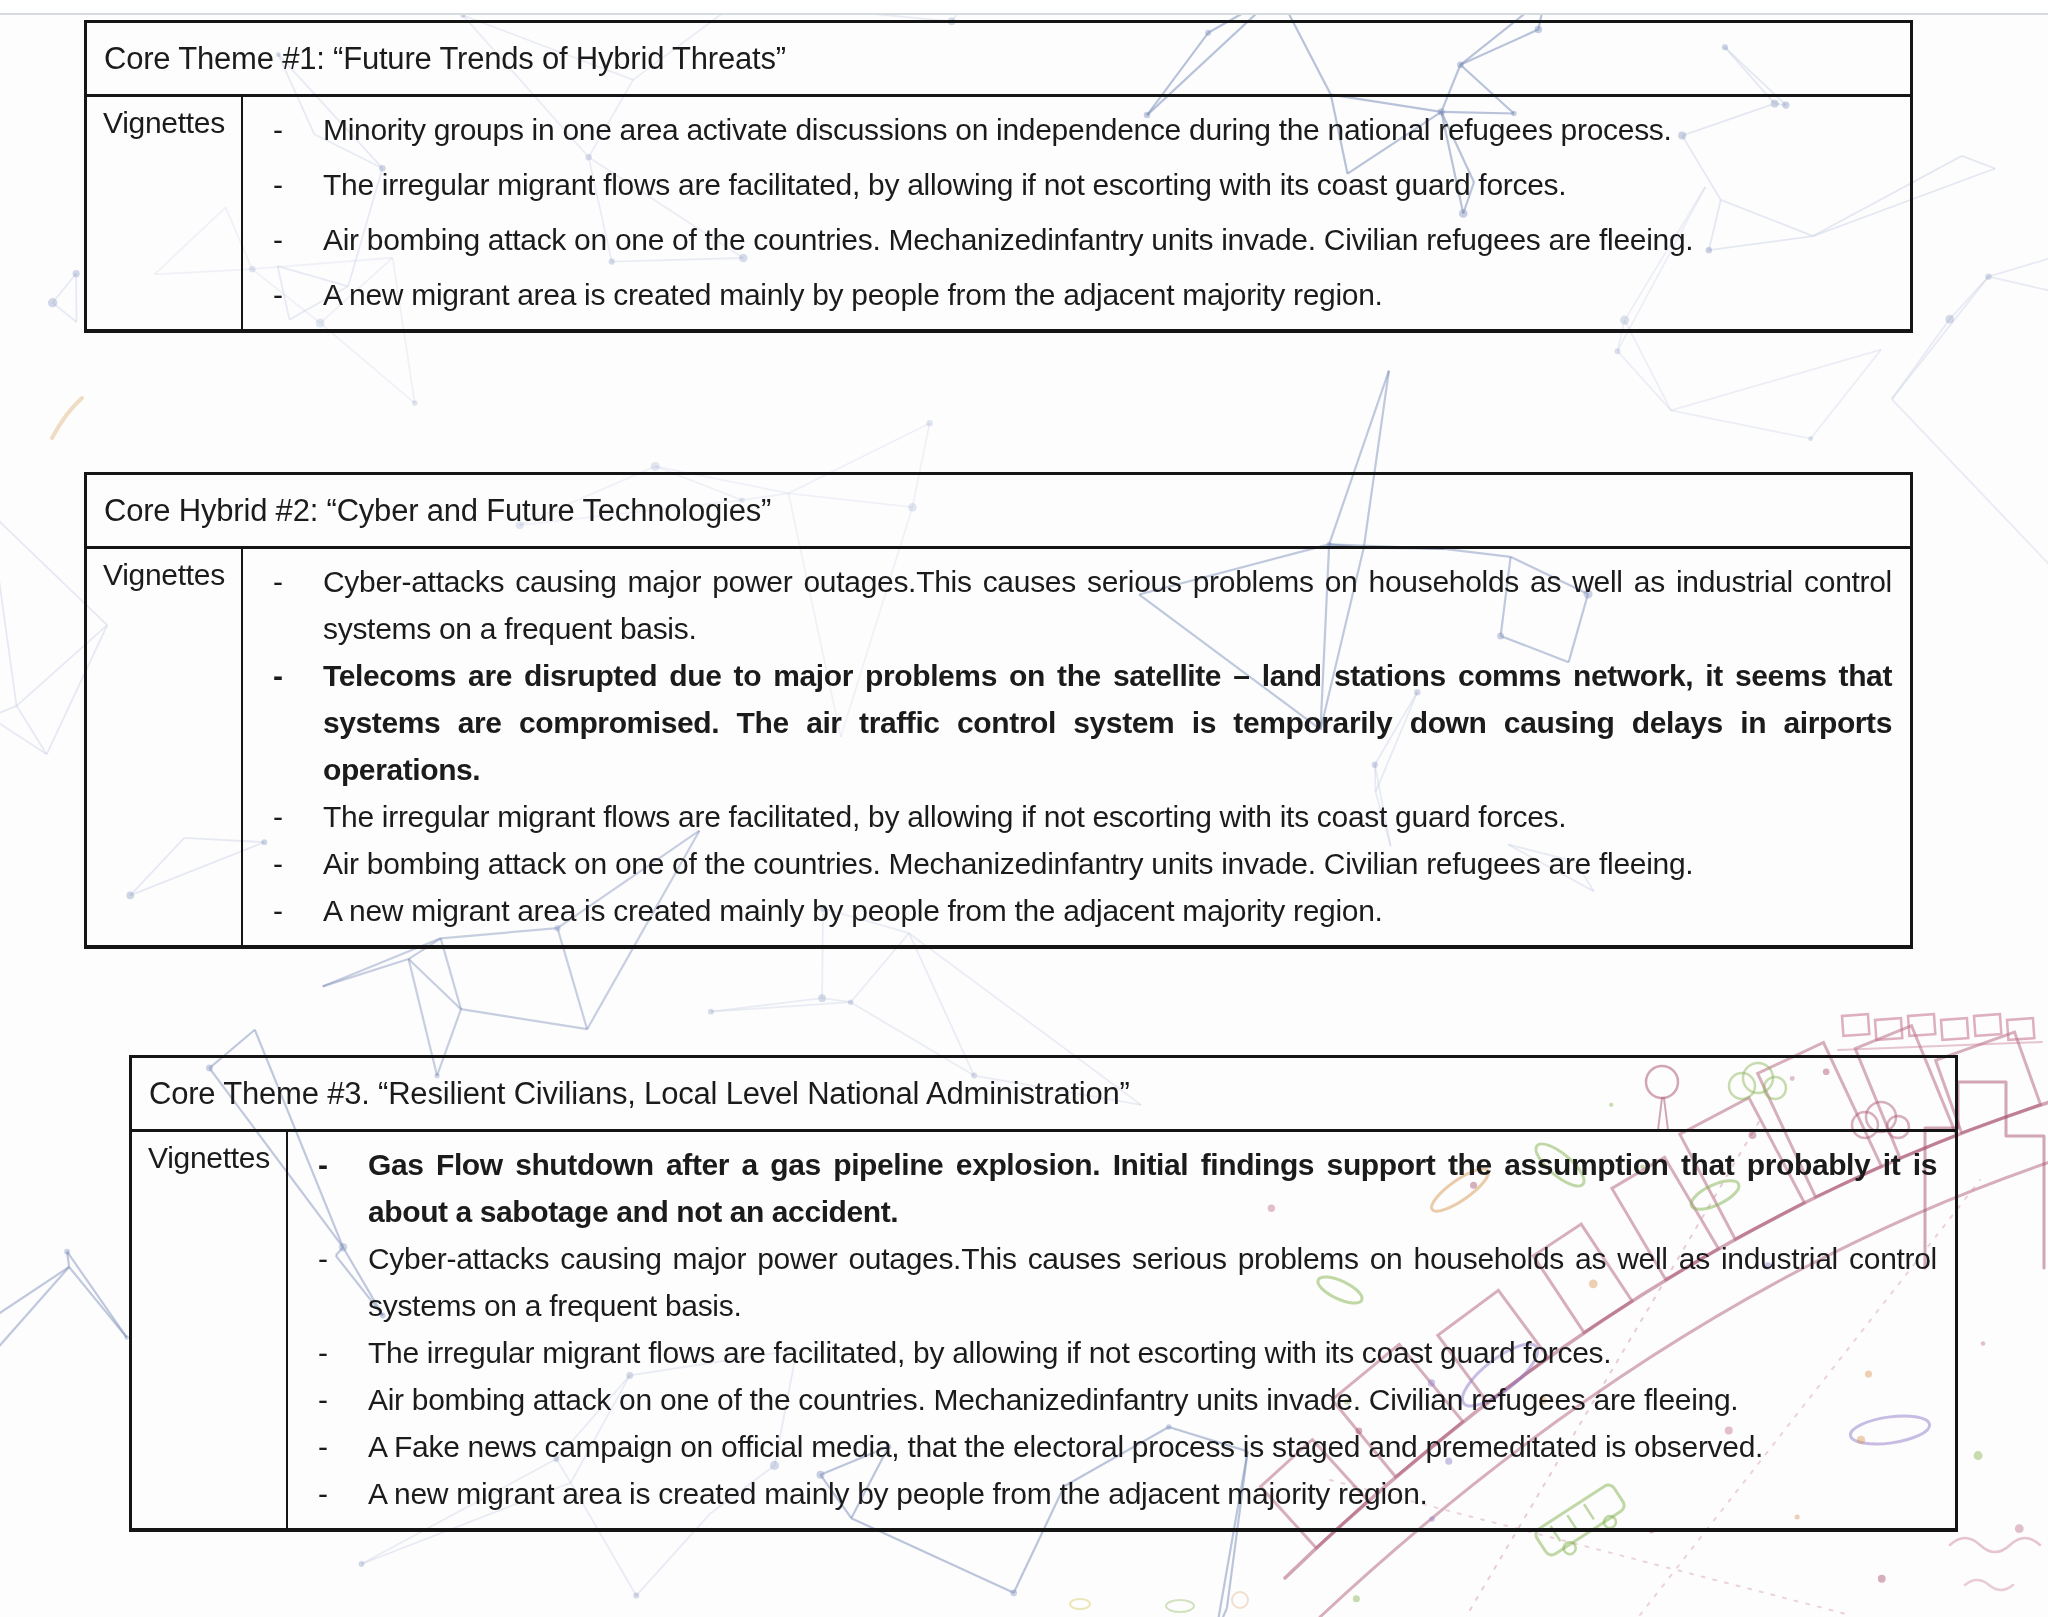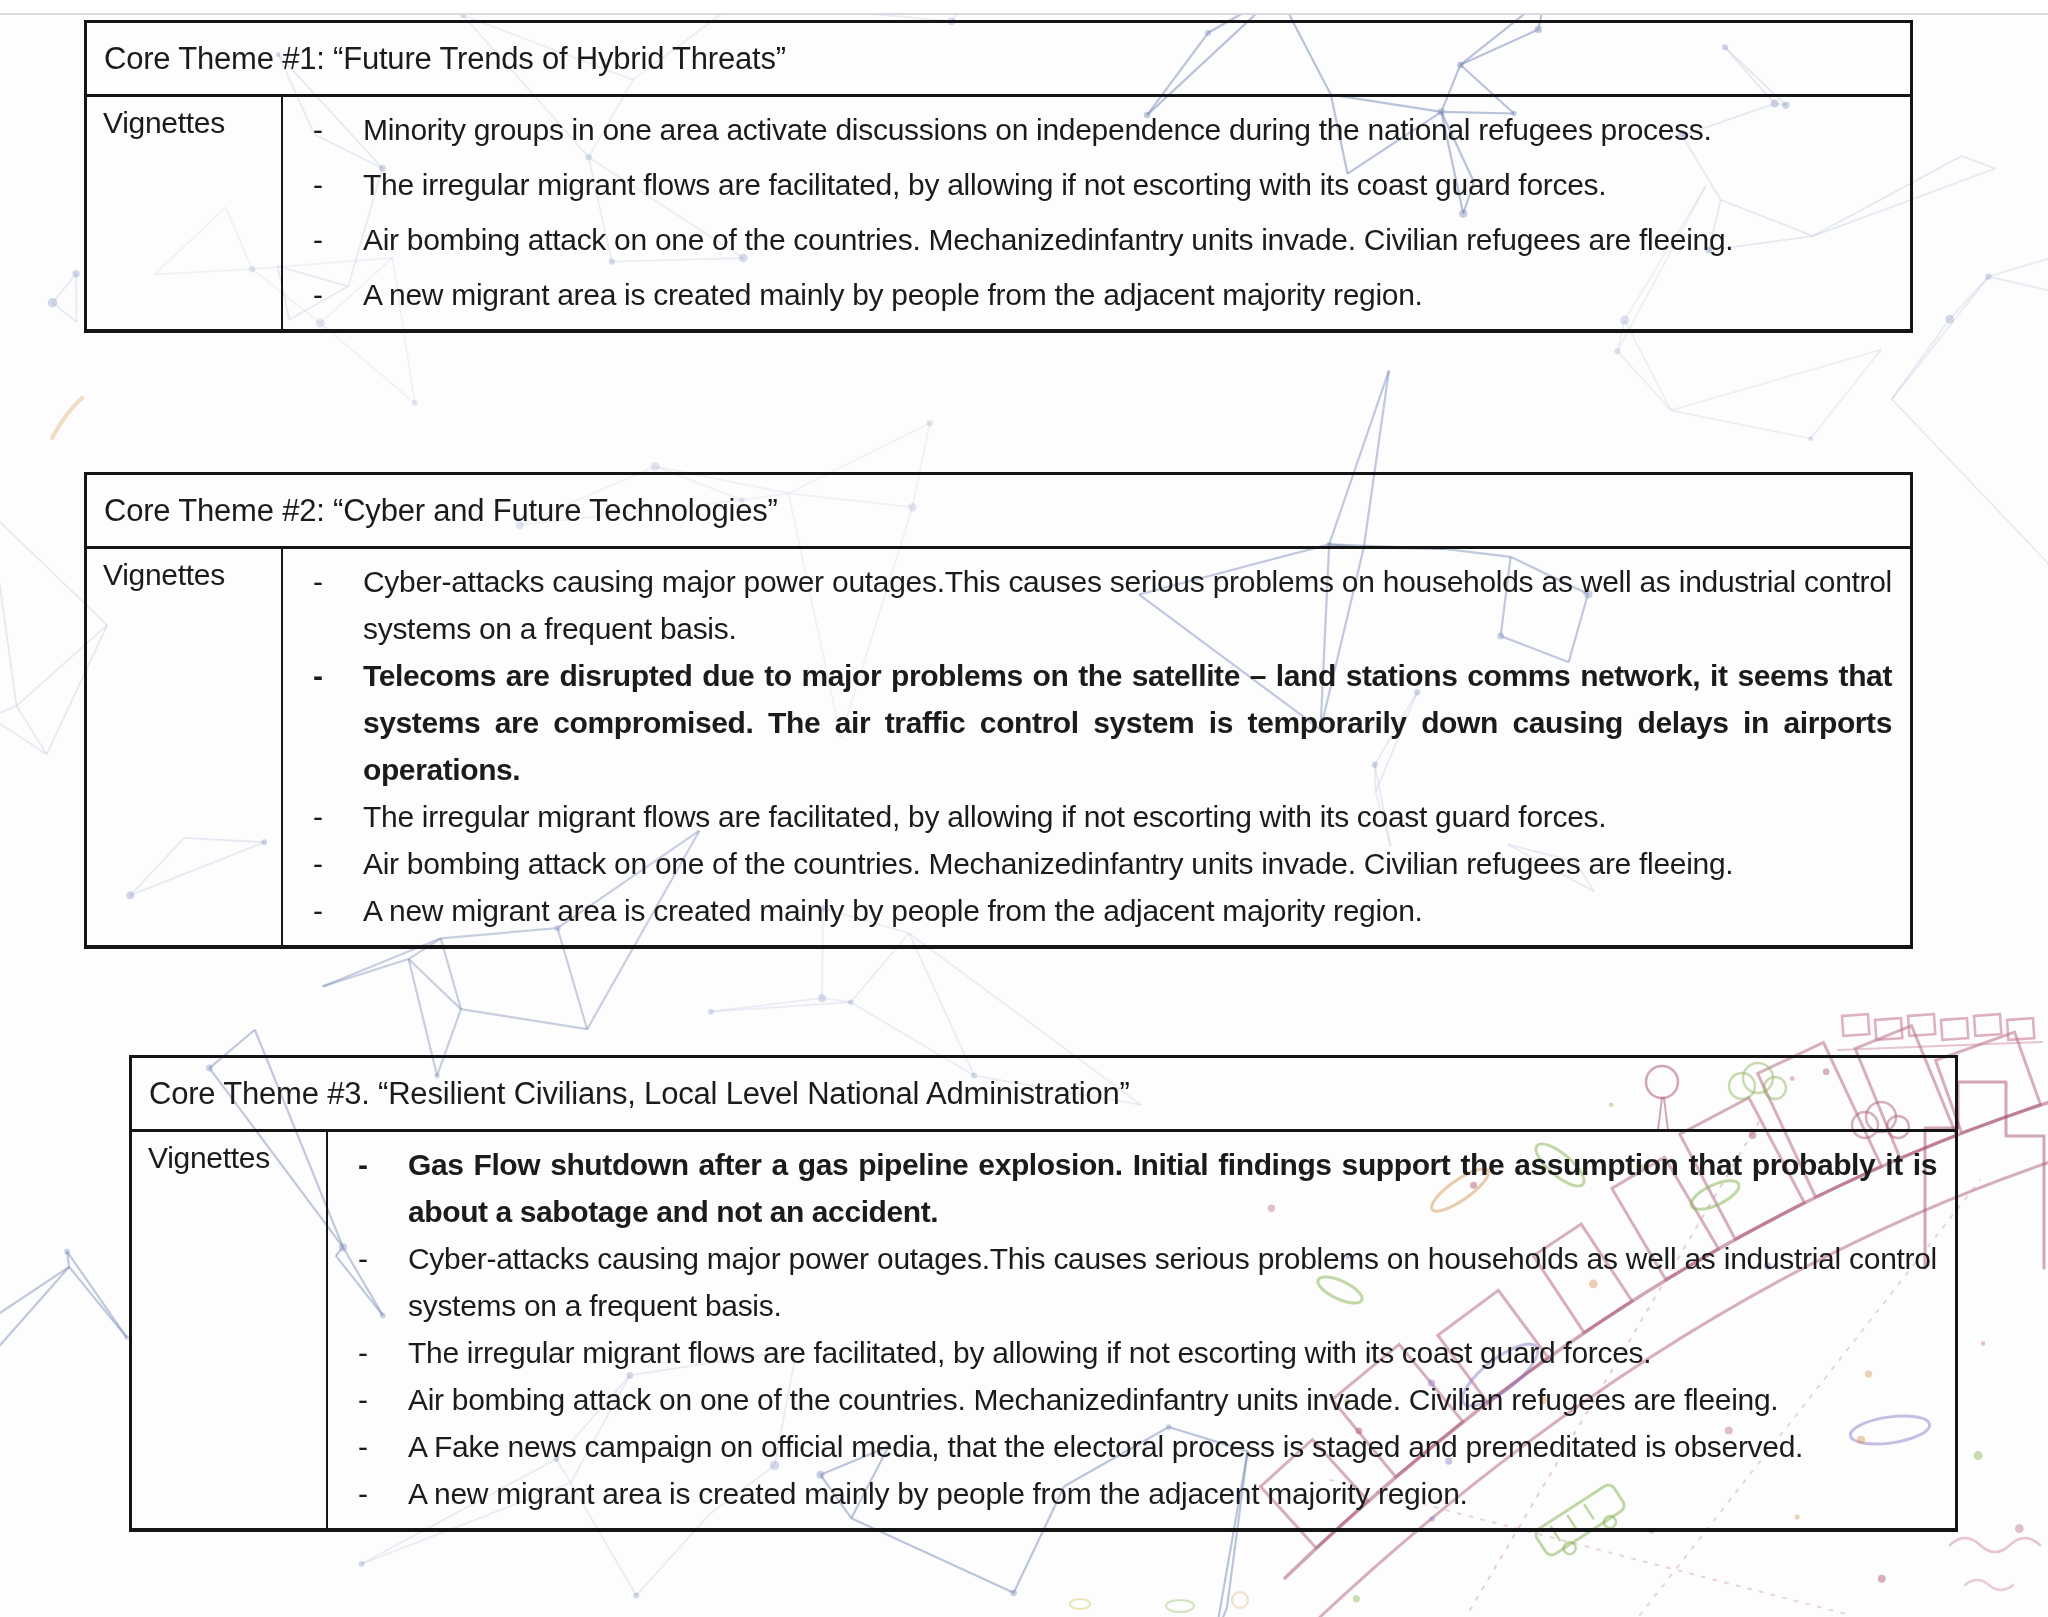--- a/index.html
+++ b/index.html
@@ -19,21 +19,21 @@
     border:3px solid #151515;border-bottom-width:4px;
     background:transparent;z-index:2;
   }
   .t-header{
     box-sizing:border-box;height:74px;display:flex;align-items:center;
     padding-left:17px;font-size:31px;letter-spacing:-0.2px;
     border-bottom:3px solid #151515;white-space:nowrap;overflow:hidden;
   }
   .t-body{display:flex;align-items:stretch;}
   .t-label{
-    box-sizing:border-box;width:196px;flex:none;
+    box-sizing:border-box;width:156px;flex:none;
     border-right:2.5px solid #151515;
     padding:9px 0 0 16px;font-size:30px;letter-spacing:-0.3px;
   }
   ul.t-list{
     flex:1;list-style:none;margin:0;padding:9px 14px 11px 0;min-width:0;
   }
   li.vignette{
     display:flex;font-size:30px;line-height:47px;letter-spacing:-0.3px;
   }
   li.vignette .dash{
@@ -385,21 +385,21 @@
         </li>
         <li class="vignette">
           <span class="dash">-</span>
           <span class="txt">A new migrant area is created mainly by people from the adjacent majority region.</span>
         </li>
       </ul>
   </div>
 </section>
 
 <section class="theme-table" id="table-2">
-  <div class="t-header">Core Theme #2: “Cyber and Future Technologies”</div>
+  <div class="t-header">Core Hybrid #2: “Cyber and Future Technologies”</div>
   <div class="t-body">
     <div class="t-label">Vignettes</div>
     <ul class="t-list">
         <li class="vignette">
           <span class="dash">-</span>
           <span class="txt">Cyber-attacks causing major power outages.This causes serious problems on households as well as industrial control systems on a frequent basis.</span>
         </li>
         <li class="vignette bold">
           <span class="dash">-</span>
           <span class="txt">Telecoms are disrupted due to major problems on the satellite – land stations comms network, it seems that systems are compromised. The air traffic control system is temporarily down causing delays in airports operations.</span>

